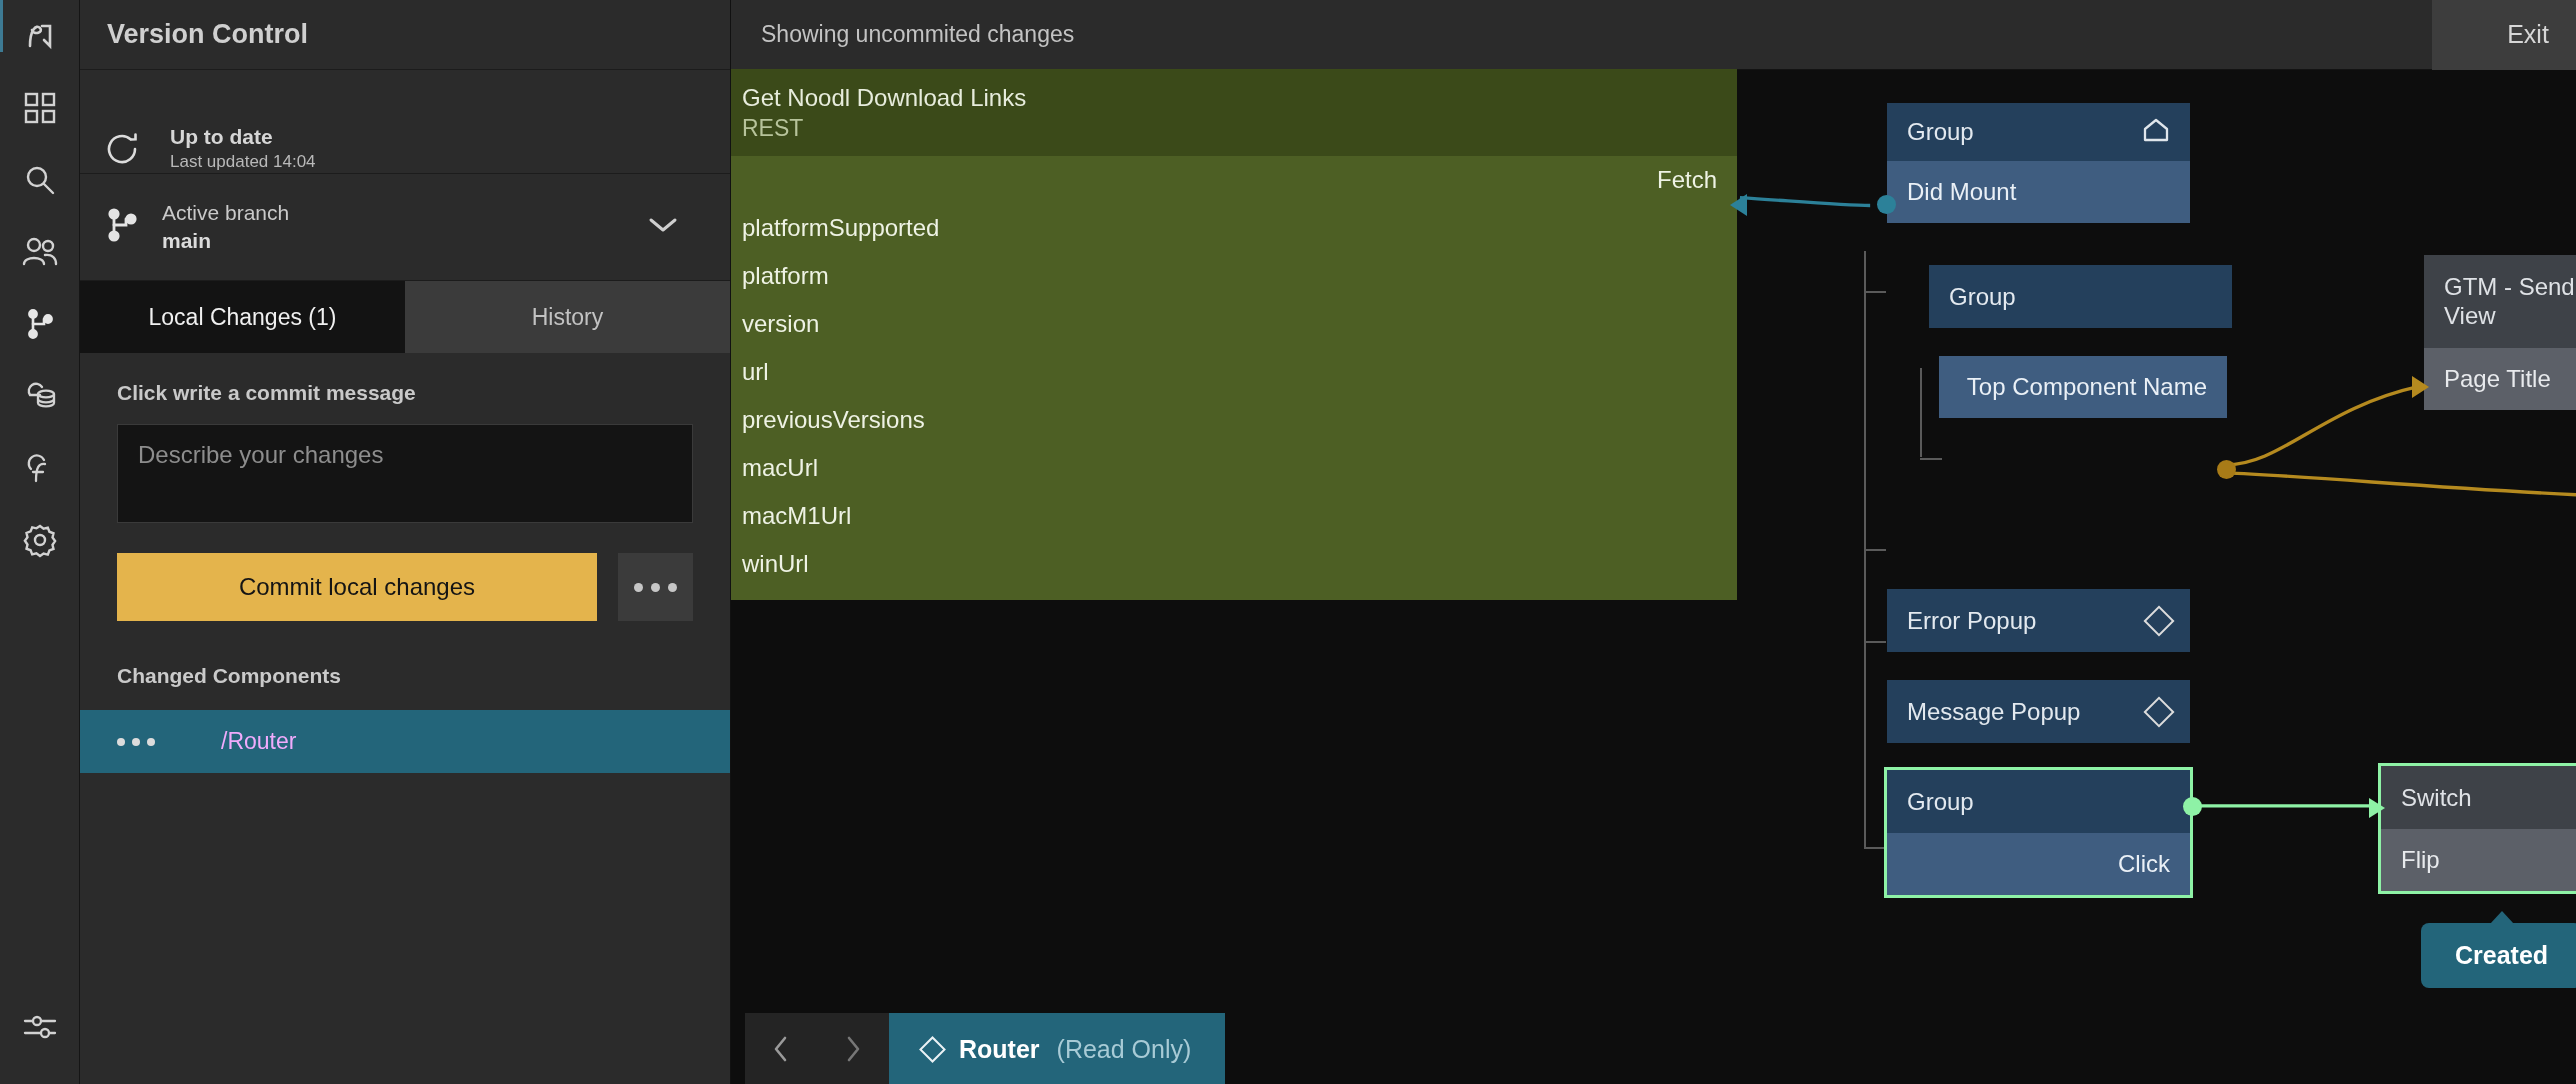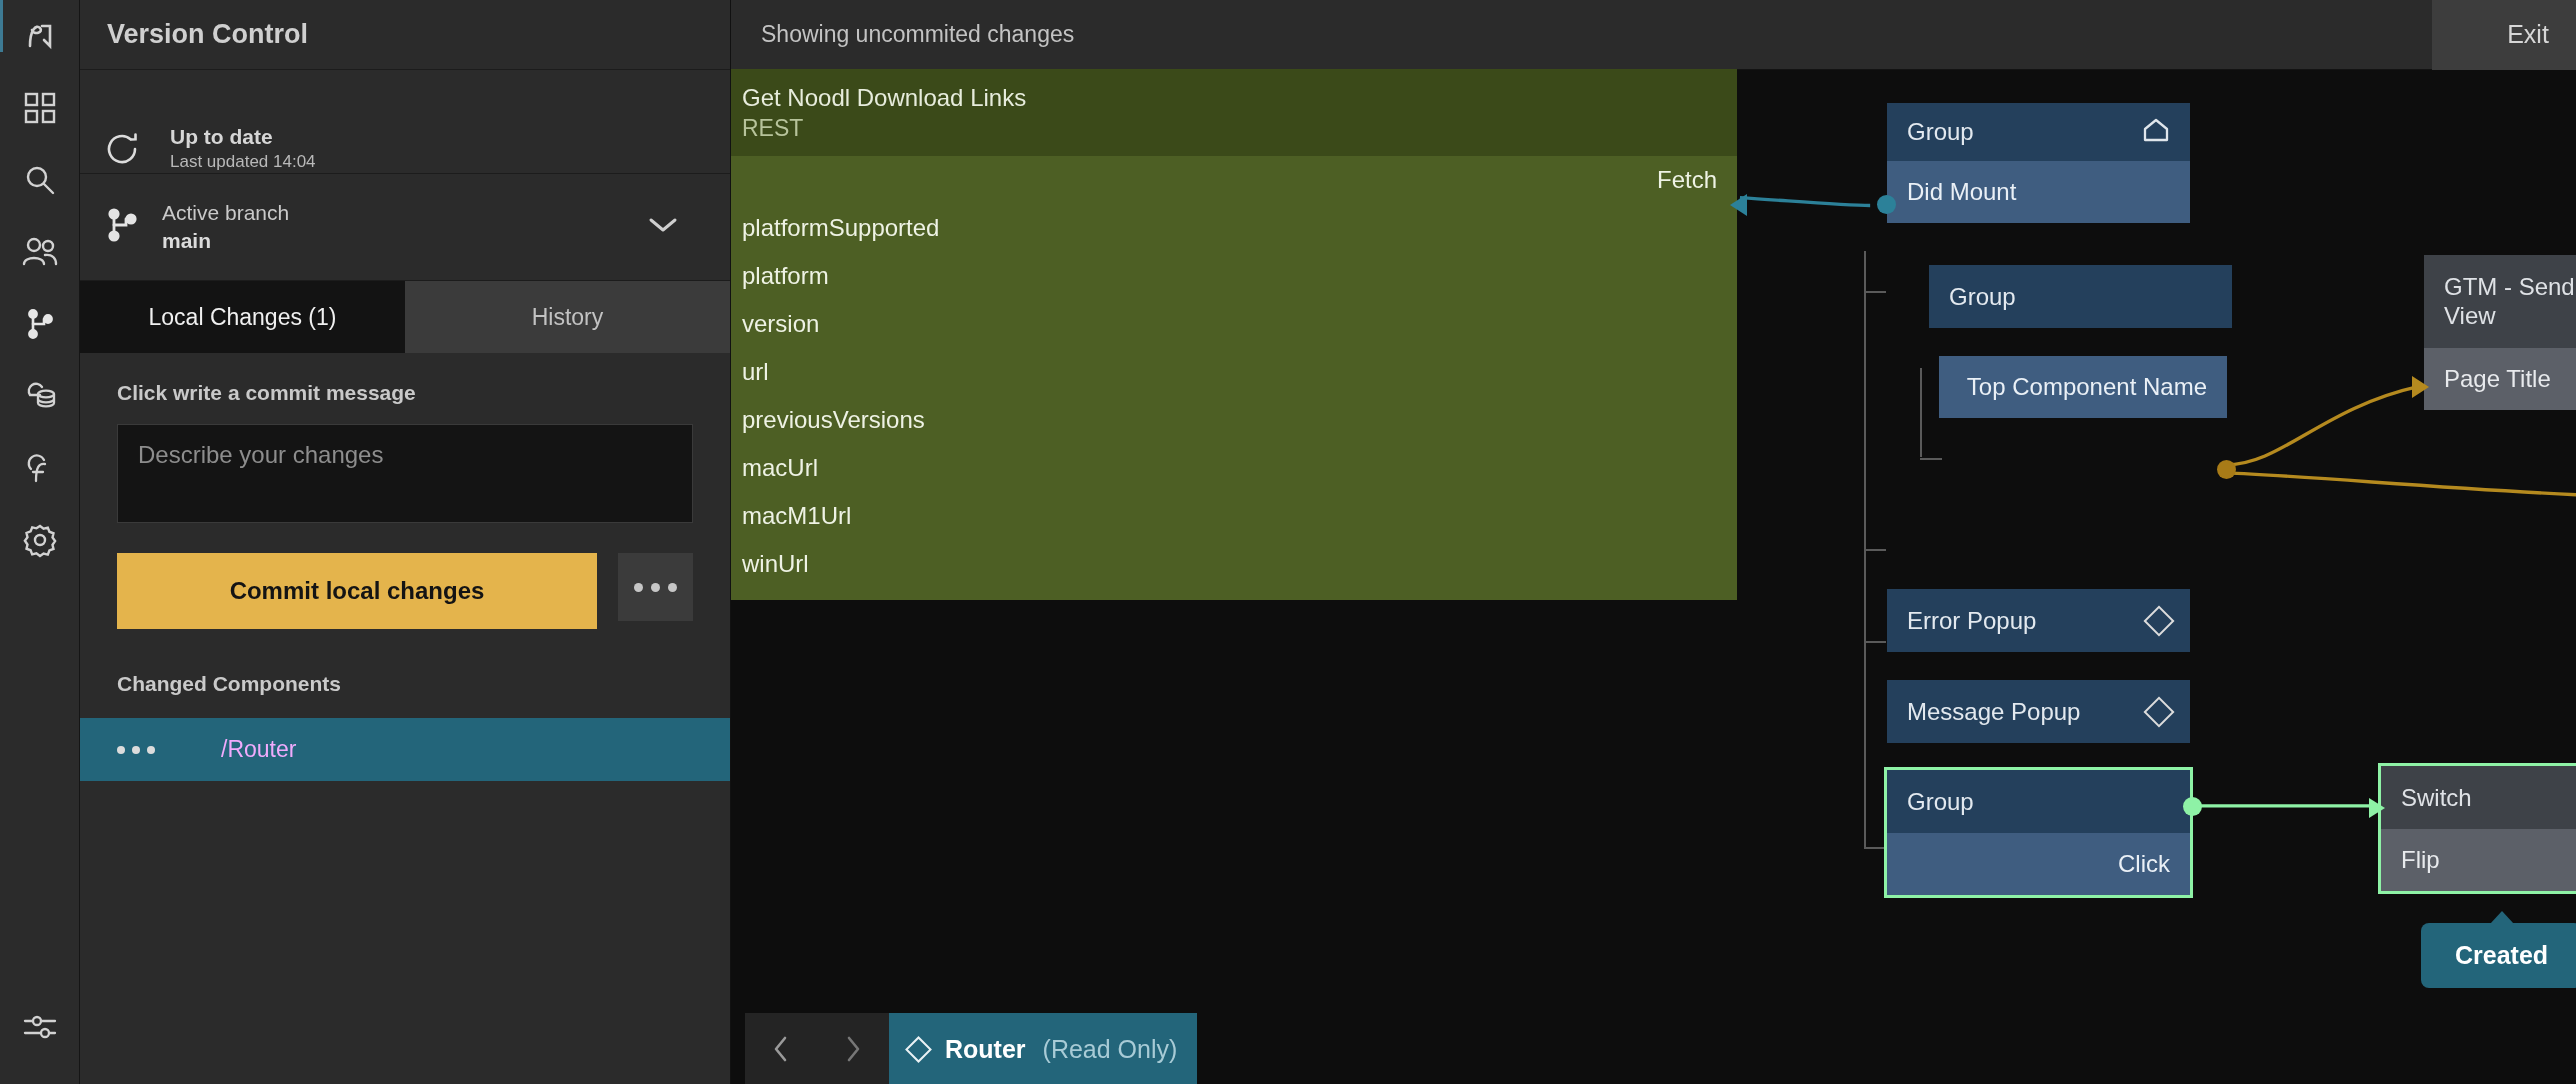--- a/index.html
+++ b/index.html
@@ -73,25 +73,25 @@
   .commit-box {
     position: relative;
     height: 99px; background: #141414;
     border: 1px solid #3a3a3a;
     padding: 16px 20px;
     font-size: 24px; color: #8d8d8d;
     cursor: text;
   }
   .commit-row { display: flex; gap: 21px; margin-top: 30px; align-items: stretch; }
   .commit-btn {
-    flex: 1 1 auto; height: 76px;
+    flex: 1 1 auto; height: 68px;
     background: #e4b44c; color: #141414;
     border: none; cursor: pointer;
     font-family: "Liberation Sans", sans-serif;
-    font-size: 24px; font-weight: bold;
+    font-size: 24px; font-weight: normal;
     display: flex; align-items: center; justify-content: center;
   }
   .more-btn {
     width: 75px; height: 68px;
     background: #3b3b3b; border: none; cursor: pointer;
     display: flex; align-items: center; justify-content: center; gap: 8px;
   }
   .dot { width: 9px; height: 9px; border-radius: 50%; background: #c6c6c6; display:block; }
 
   .changed-hdr { font-size: 21px; font-weight: bold; color: #cacaca; padding: 43px 0 22px 37px; }
@@ -179,21 +179,21 @@
   
   .bottombar {
     position: absolute; left: 0; right: 0; bottom: 0; height: 72px;
     background: #0d0d0d; display: flex; align-items: stretch;
     padding-left: 14px;
   }
   .navbtns { width: 144px; background: #242424; display: flex; align-items: center; justify-content: space-around; }
   .navbtn { cursor: pointer; display:flex; align-items:center; justify-content:center; width: 50%; height: 100%;}
   .crumb-tab {
     background: #23657a; display: flex; align-items: center; gap: 17px;
-    padding: 0 20px; cursor: pointer;
+    padding: 0 34px; cursor: pointer;
   }
   .crumb-tab .dia { width: 19px; height: 19px; border: 2.5px solid #eaf2f5; transform: rotate(45deg); }
   .crumb-tab .nm { font-size: 25px; font-weight: bold; color: #ffffff; }
   .crumb-tab .ro { font-size: 25px; color: #a8cbd6; }
 </style>
 </head>
 <body>
 
 <div class="app">
 

